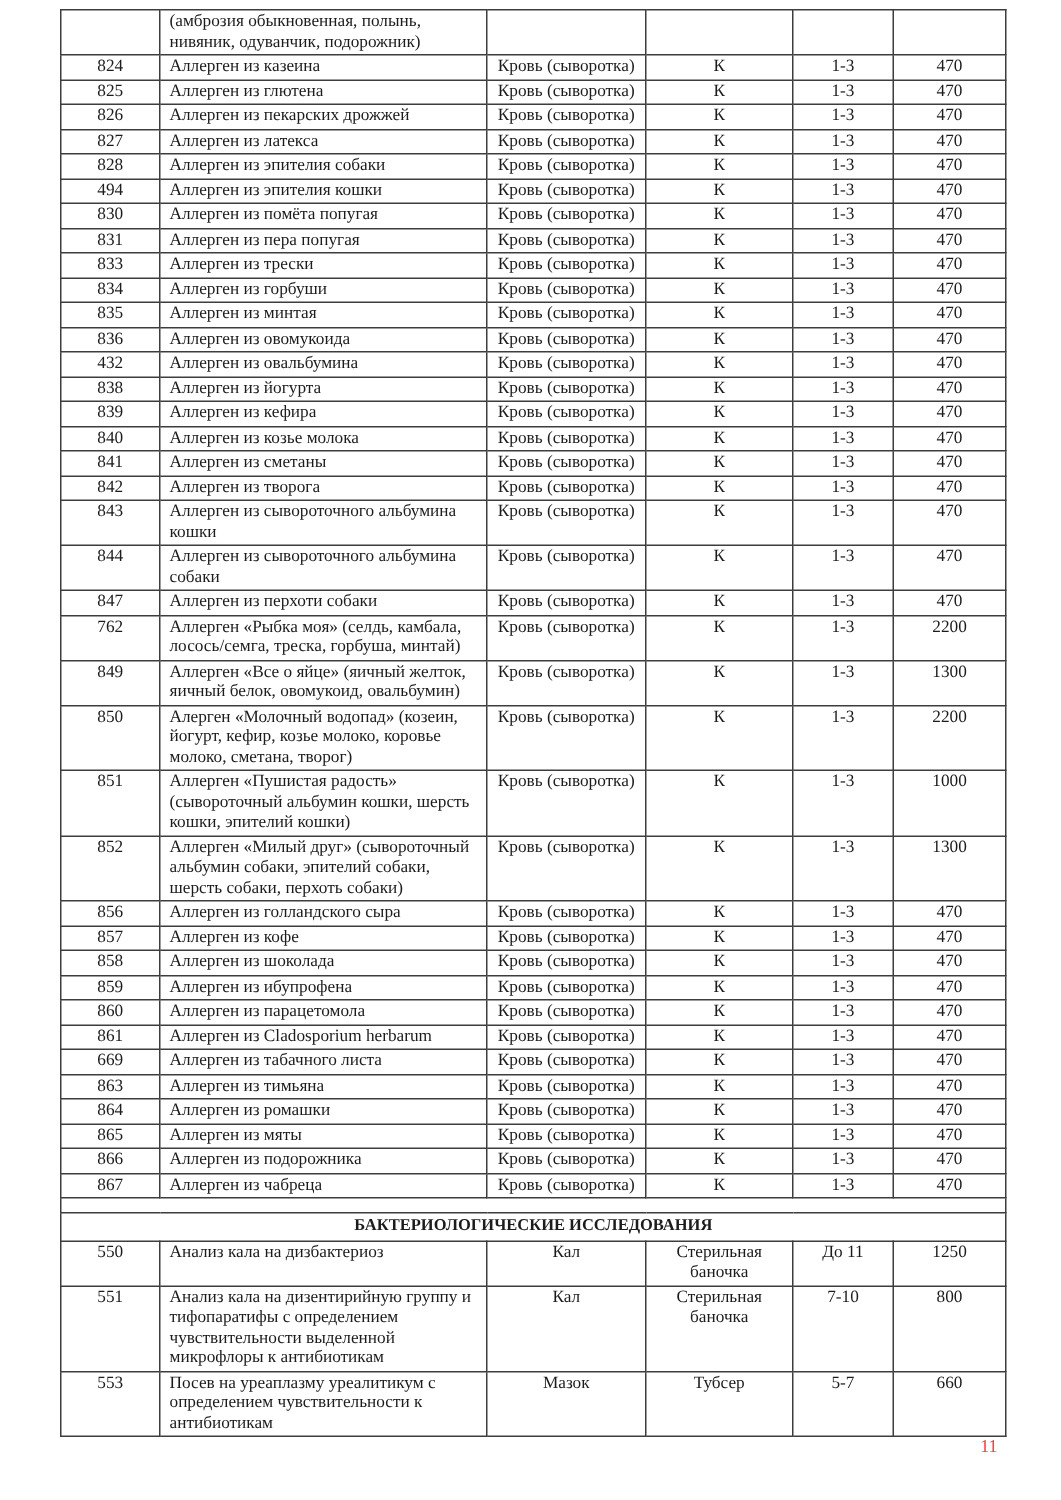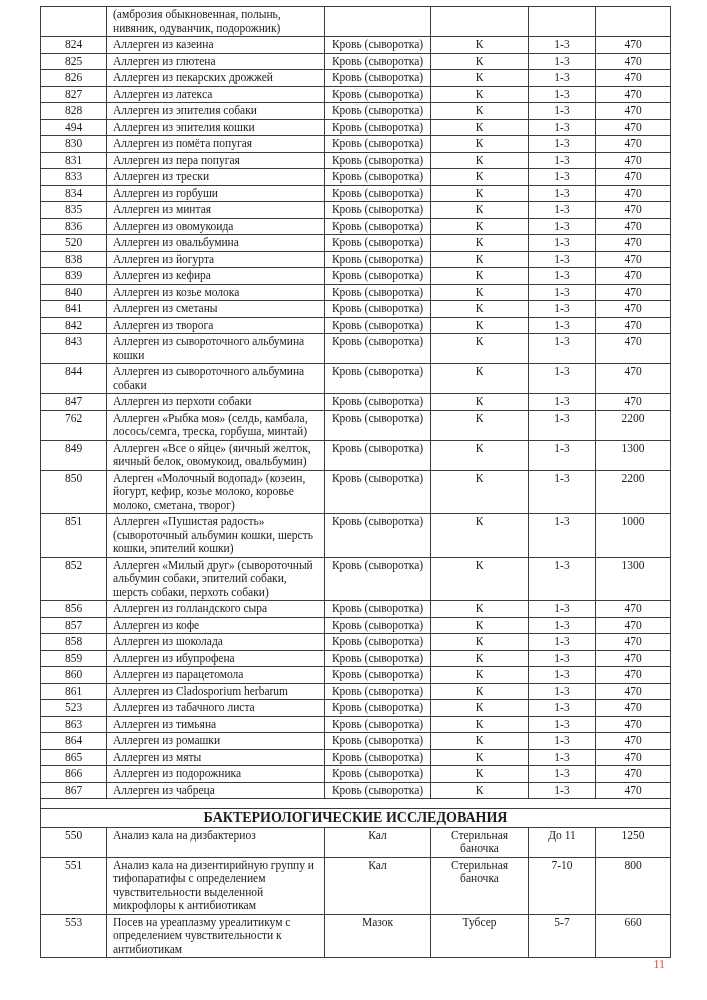--- a/index.html
+++ b/index.html
@@ -43,21 +43,21 @@
     text-align: left;
     padding-left: 6px;
     padding-right: 6px;
   }
   table.price-table td.spacer-cell {
     height: 9px;
     padding: 0;
   }
   table.price-table td.section-cell {
     font-weight: bold;
-    font-size: 14px;
+    font-size: 11px;
     text-align: center;
     padding: 2px 0;
   }
   .page-number {
     position: absolute;
     right: 42px;
     top: 957px;
     font-size: 12px;
     color: #ef4444;
   }
@@ -174,21 +174,21 @@
         </tr>
         <tr>
           <td class="col-code">836</td>
           <td class="col-name">Аллерген из овомукоида</td>
           <td class="col-biomaterial">Кровь (сыворотка)</td>
           <td class="col-container">К</td>
           <td class="col-days">1-3</td>
           <td class="col-price">470</td>
         </tr>
         <tr>
-          <td class="col-code">520</td>
+          <td class="col-code">432</td>
           <td class="col-name">Аллерген из овальбумина</td>
           <td class="col-biomaterial">Кровь (сыворотка)</td>
           <td class="col-container">К</td>
           <td class="col-days">1-3</td>
           <td class="col-price">470</td>
         </tr>
         <tr>
           <td class="col-code">838</td>
           <td class="col-name">Аллерген из йогурта</td>
           <td class="col-biomaterial">Кровь (сыворотка)</td>
@@ -334,21 +334,21 @@
         </tr>
         <tr>
           <td class="col-code">861</td>
           <td class="col-name">Аллерген из Cladosporium herbarum</td>
           <td class="col-biomaterial">Кровь (сыворотка)</td>
           <td class="col-container">К</td>
           <td class="col-days">1-3</td>
           <td class="col-price">470</td>
         </tr>
         <tr>
-          <td class="col-code">523</td>
+          <td class="col-code">669</td>
           <td class="col-name">Аллерген из табачного листа</td>
           <td class="col-biomaterial">Кровь (сыворотка)</td>
           <td class="col-container">К</td>
           <td class="col-days">1-3</td>
           <td class="col-price">470</td>
         </tr>
         <tr>
           <td class="col-code">863</td>
           <td class="col-name">Аллерген из тимьяна</td>
           <td class="col-biomaterial">Кровь (сыворотка)</td>

